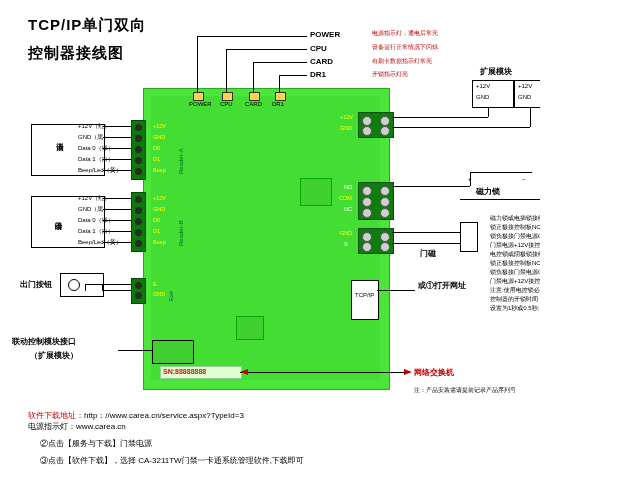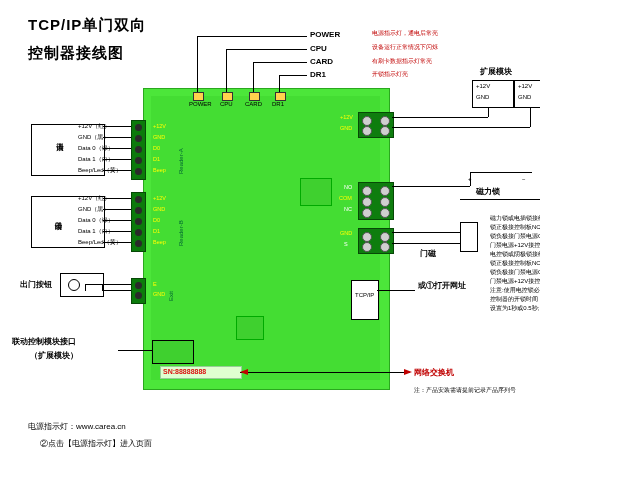--- a/index.html
+++ b/index.html
@@ -237,16 +237,20 @@
     <div class="lbl-s">锁负极接门禁电源GND;</div>
     <div class="lbl-s">门禁电源+12V接控制板COM;</div>
     <div class="lbl-s">注意:使用电控锁必须调节门禁</div>
     <div class="lbl-s">控制器的开锁时间（下锁保持）</div>
     <div class="lbl-s">设置为1秒或0.5秒;</div>
   </div>
 
   <div class="hline" style="left:377px;top:290px;width:38px;"></div>
   <div class="abs lbl-b" style="left:418px;top:280px;">或①打开网址</div>
 
+  <div class="abs" style="left:28px;top:404px;">
+    <span class="footer-red">软件下载地址：</span><span class="footer">http：//www.carea.cn/service.aspx?TypeId=3</span>
+  </div>
   <div class="abs footer" style="left:28px;top:421px;">电源指示灯：www.carea.cn</div>
-  <div class="abs footer" style="left:40px;top:438px;">②点击【电源指示灯】进入页面</div>
+  <div class="abs footer" style="left:40px;top:438px;">②点击【服务与下载】门禁电源</div>
+  <div class="abs footer" style="left:40px;top:455px;">③点击【软件下载】，选择 CA-3211TW门禁一卡通系统管理软件,下载即可</div>
 
 </div>
 
 </body></html>

